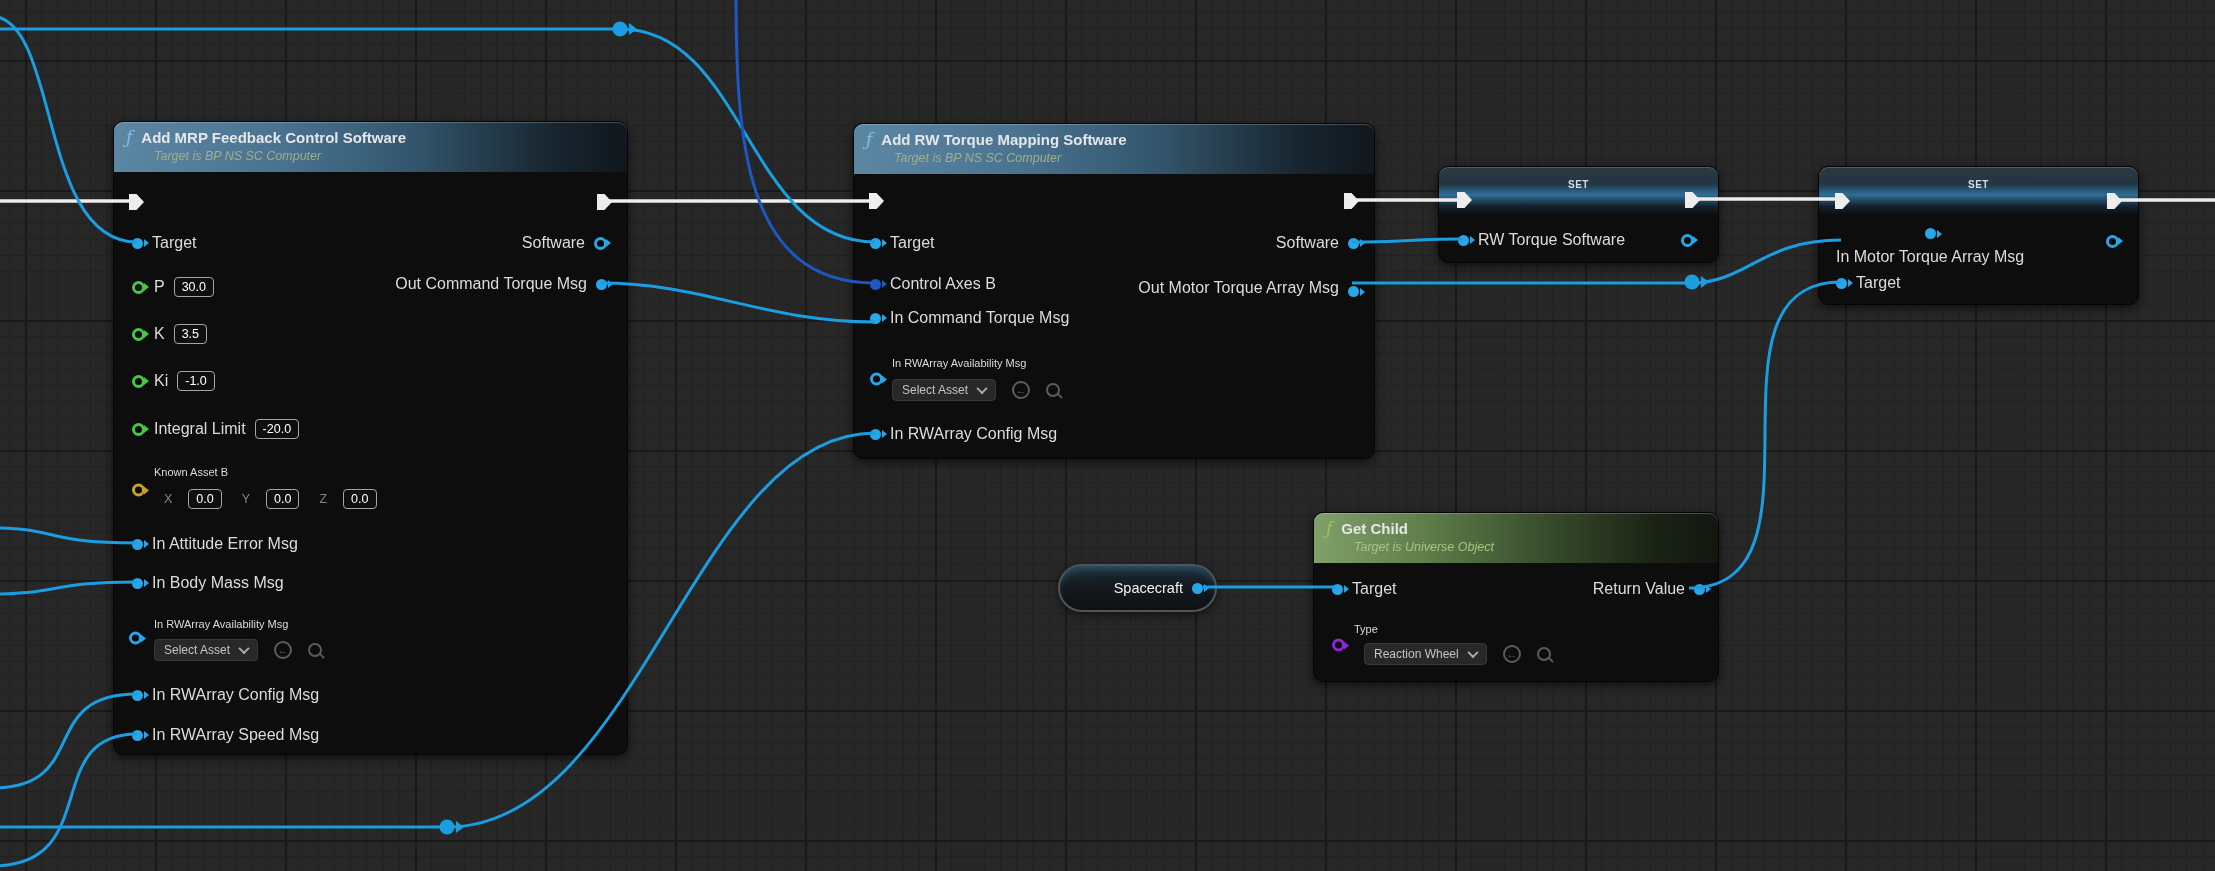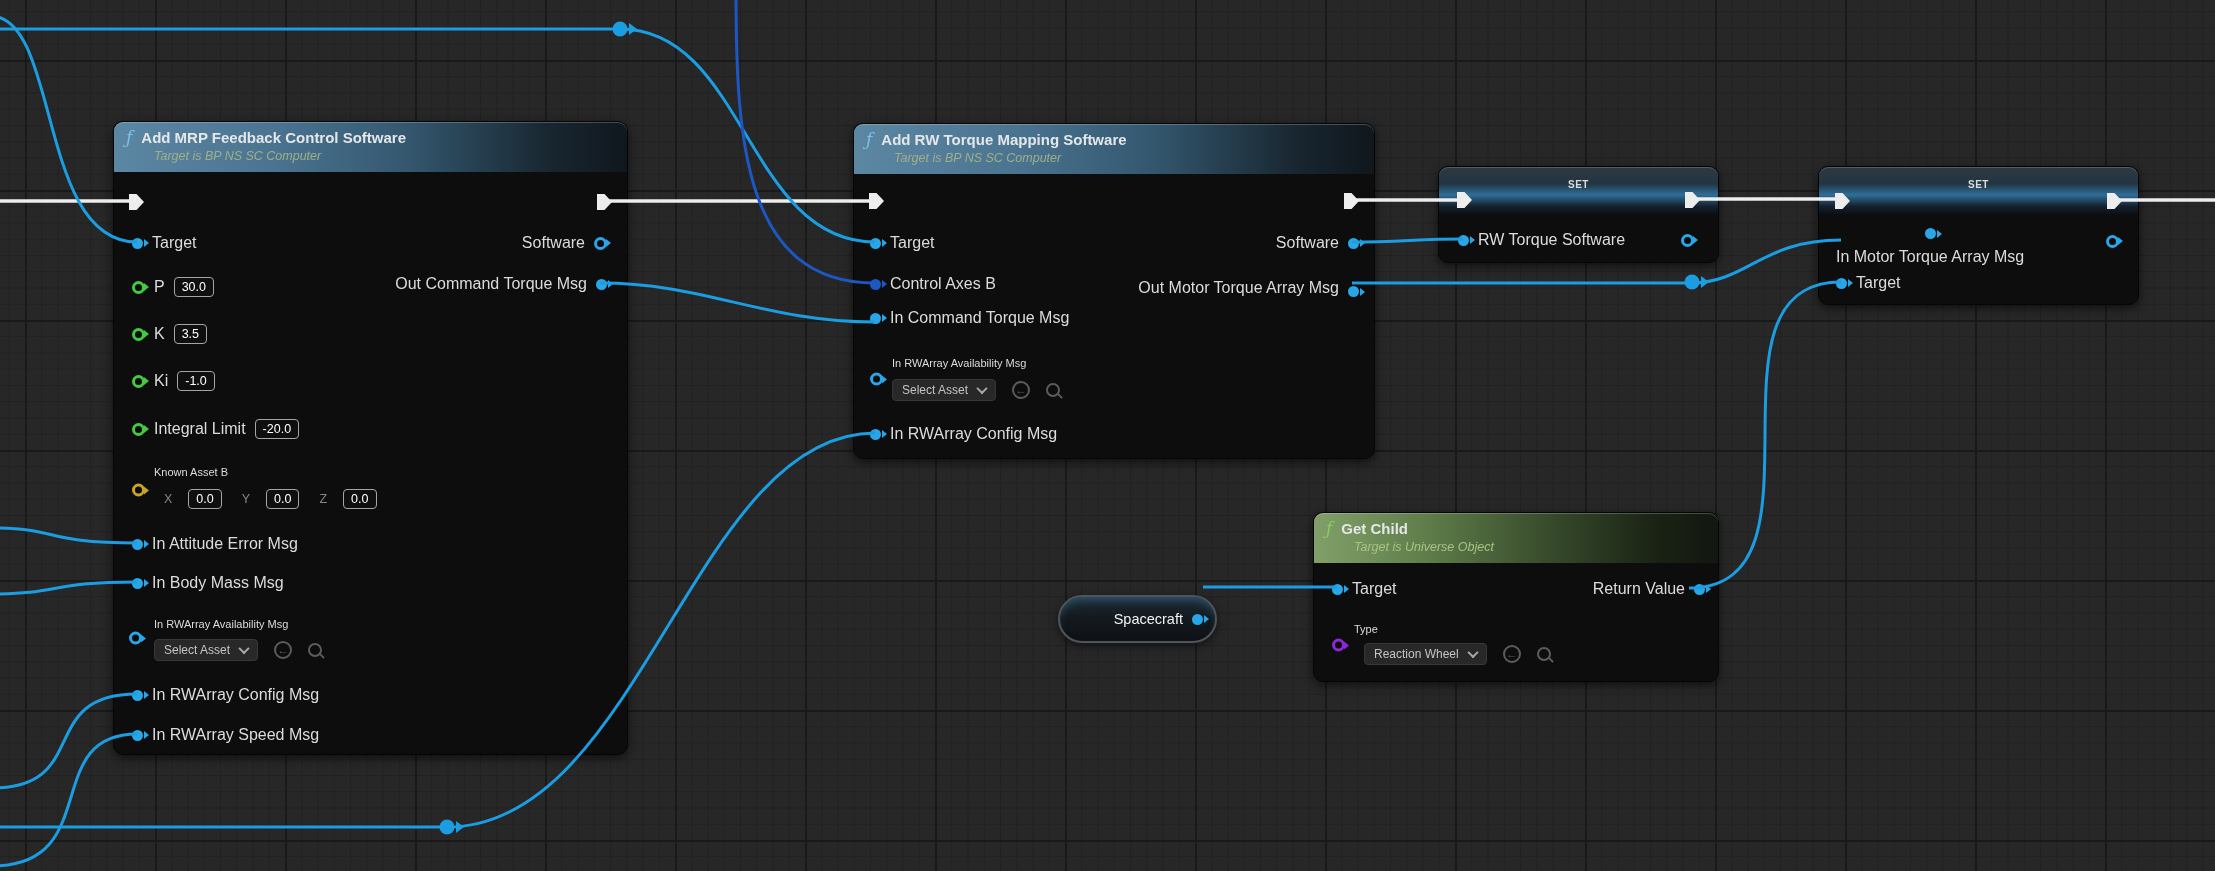--- a/index.html
+++ b/index.html
@@ -284,21 +284,21 @@
     <div class="sub-ctl" style="left:50px;top:141px;">
       <span class="select">
         <span>Reaction Wheel</span>
         <span class="chev"></span>
       </span>
       <span class="ico-back">←</span>
       <span class="ico-mag"></span>
     </div>
   </div>
 
-  <div class="pill" style="left:1058px;top:595px;width:159px;height:48px;text-align:center;">
+  <div class="pill" style="left:1058px;top:564px;width:159px;height:48px;text-align:center;">
     <span class="lbl">Spacecraft</span>
     <span class="pin f" style="--c:#28a6e8"></span>
   </div>
 
   <svg id="wires" width="2215" height="871" viewBox="0 0 2215 871">
 
     <path d="M-5 201 H131" stroke="#ededed" stroke-width="3.5" fill="none"></path>
     <path d="M603 201 H877" stroke="#ededed" stroke-width="3.5" fill="none"></path>
     <path d="M1351 200 H1467" stroke="#ededed" stroke-width="3.5" fill="none"></path>
     <path d="M1693 199 H1843" stroke="#ededed" stroke-width="3.5" fill="none"></path>

